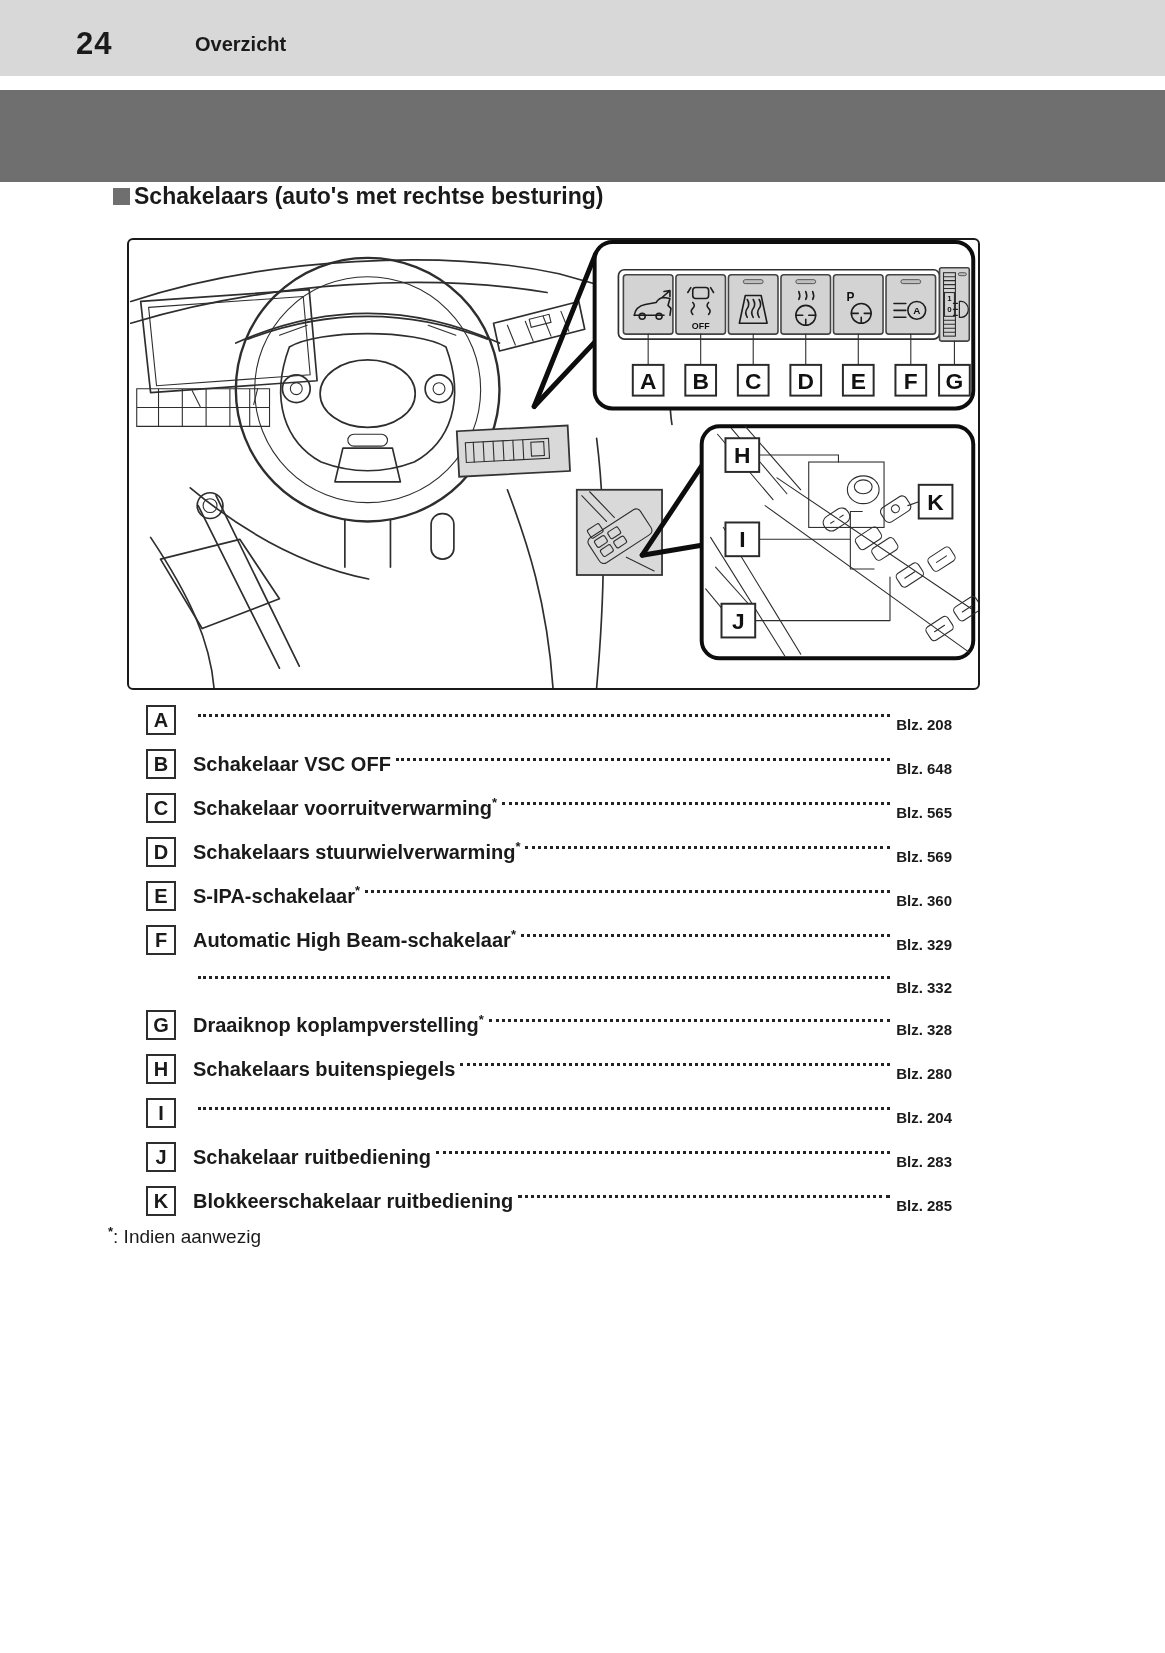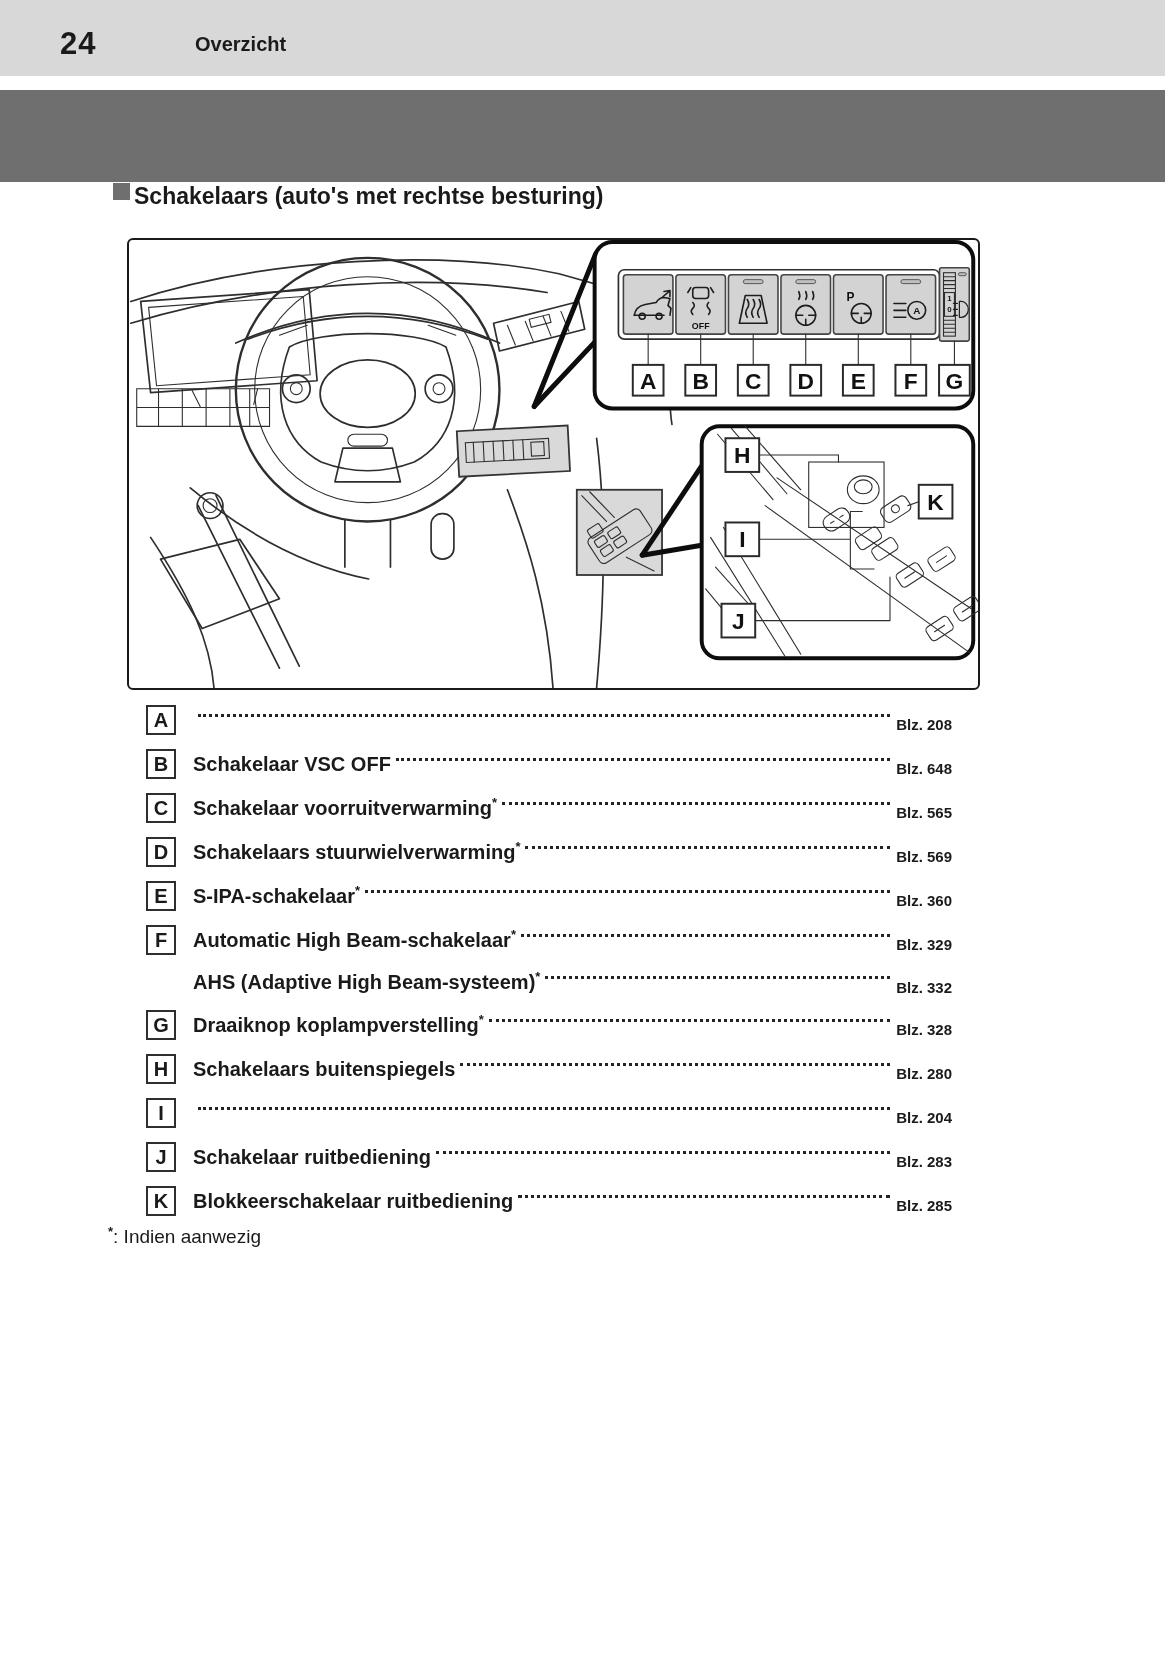--- a/index.html
+++ b/index.html
@@ -2,25 +2,25 @@
 <html><head>
 <meta charset="utf-8">
 <style>
   html,body{margin:0;padding:0;}
   body{
     width:1165px;height:1653px;position:relative;background:#fff;
     font-family:"Liberation Sans",sans-serif;color:#1a1a1a;overflow:hidden;
   }
   
   .header-band{position:absolute;top:0;left:0;width:1165px;height:76px;background:#d8d8d8;}
-  .page-num{position:absolute;left:60px;top:26px;font-size:31px;font-weight:bold;letter-spacing:1px;}
+  .page-num{position:absolute;left:76px;top:26px;font-size:31px;font-weight:bold;letter-spacing:1px;}
   .section-title{position:absolute;left:195px;top:33px;font-size:20px;font-weight:bold;}
   .dark-band{position:absolute;top:90px;left:0;width:1165px;height:92px;background:#6f6f6f;}
   
-  .heading{position:absolute;top:183px;left:113px;font-size:23px;font-weight:bold;display:flex;}
+  .heading{position:absolute;top:183px;left:113px;font-size:23px;font-weight:bold;display:flex;align-items:center;}
   .heading .bullet{width:17px;height:17px;background:#6f6f6f;display:inline-block;margin-right:4px;flex:none;}
   
   .figure{position:absolute;left:127px;top:238px;width:853px;height:452px;
     border:2px solid #1a1a1a;border-radius:6px;background:#fff;box-sizing:border-box;}
   .figure svg{display:block;width:100%;height:100%;}
   .ln{fill:none;stroke:#2e2e2e;stroke-width:1.7;stroke-linecap:round;stroke-linejoin:round;}
   .lnt{fill:none;stroke:#2e2e2e;stroke-width:1.1;stroke-linecap:round;}
   .thick{fill:none;stroke:#0d0d0d;stroke-width:5;stroke-linecap:round;}
   .callout{fill:#fff;stroke:#0d0d0d;stroke-width:4;}
   .btn{fill:#d3d3d3;stroke:#444;stroke-width:1.6;}
@@ -322,21 +322,20 @@
   <div class="row">
     <span class="lbox">
         <span>F</span>
       </span>
     <span class="lbl"><span>Automatic High Beam-schakelaar</span><sup>*</sup></span>
     <span class="leader"></span>
     <span class="pageref">Blz. 329</span>
   </div>
 
   <div class="row cont">
-    <span class="lbl"><span>AHS (Adaptive High Beam-systeem)</span><sup>*</sup></span>
     <span class="leader"></span>
     <span class="pageref">Blz. 332</span>
   </div>
 
   <div class="row">
     <span class="lbox">
         <span>G</span>
       </span>
     <span class="lbl"><span>Draaiknop koplampverstelling</span><sup>*</sup></span>
     <span class="leader"></span>

